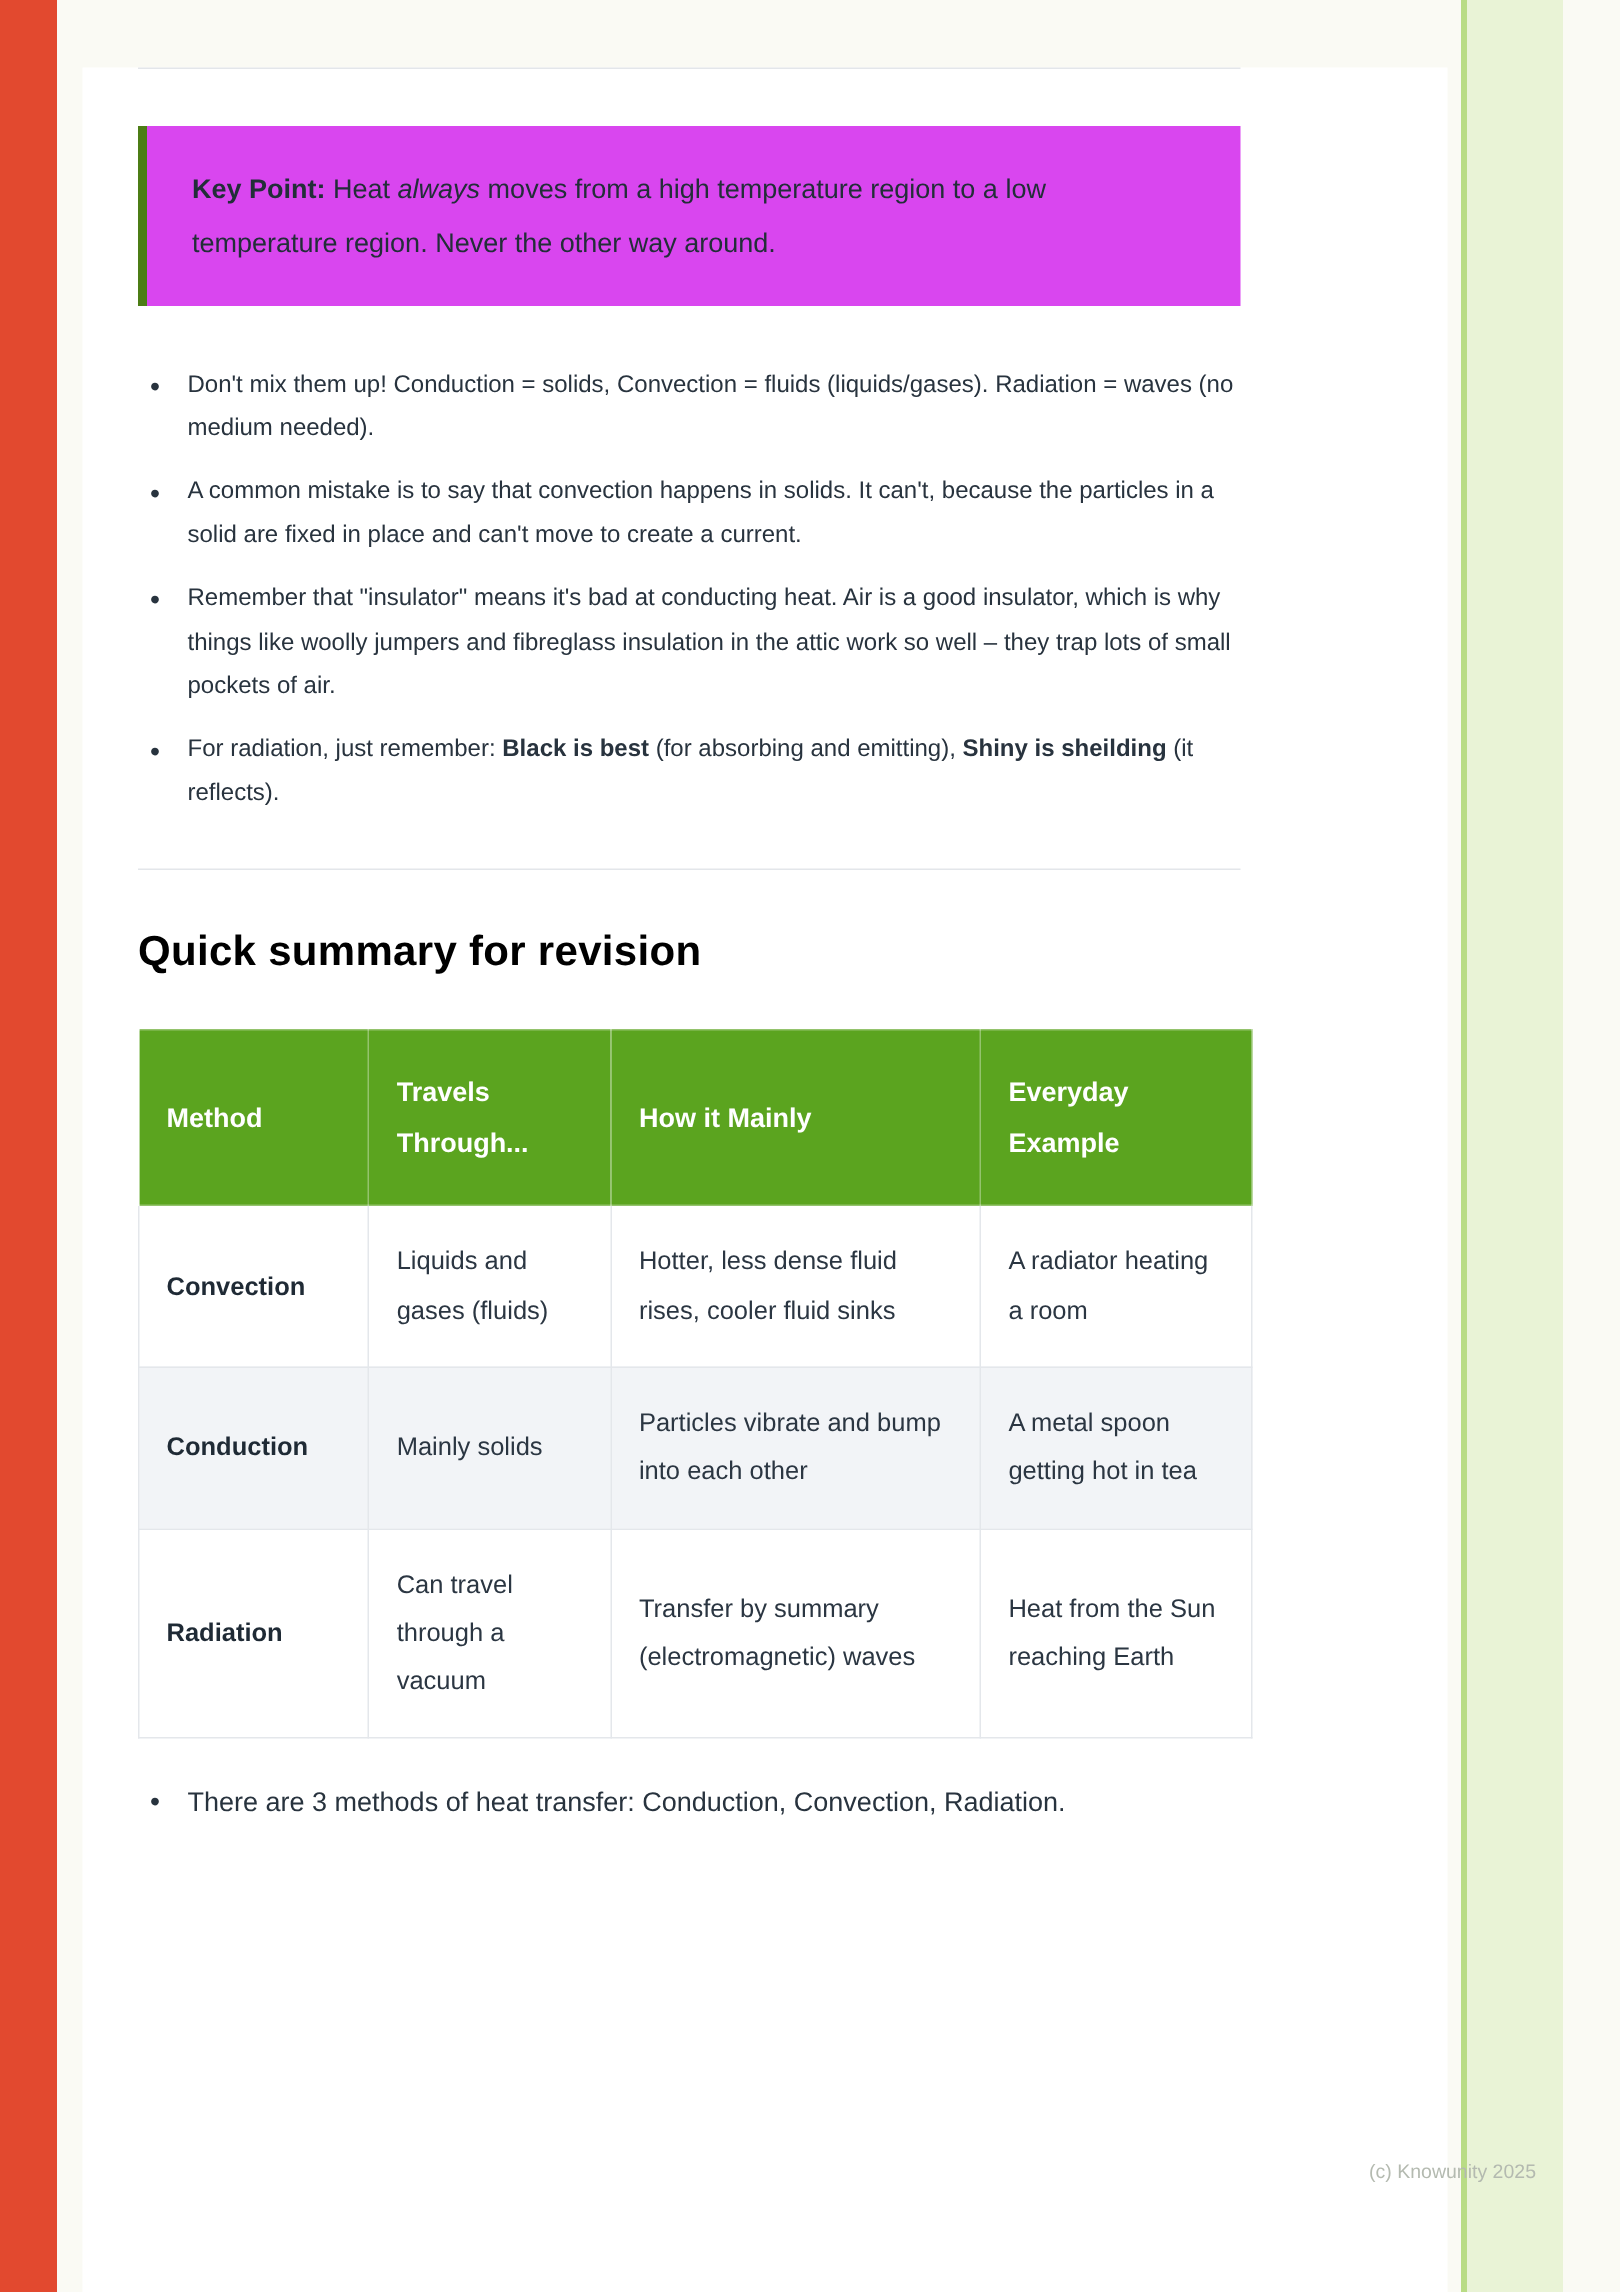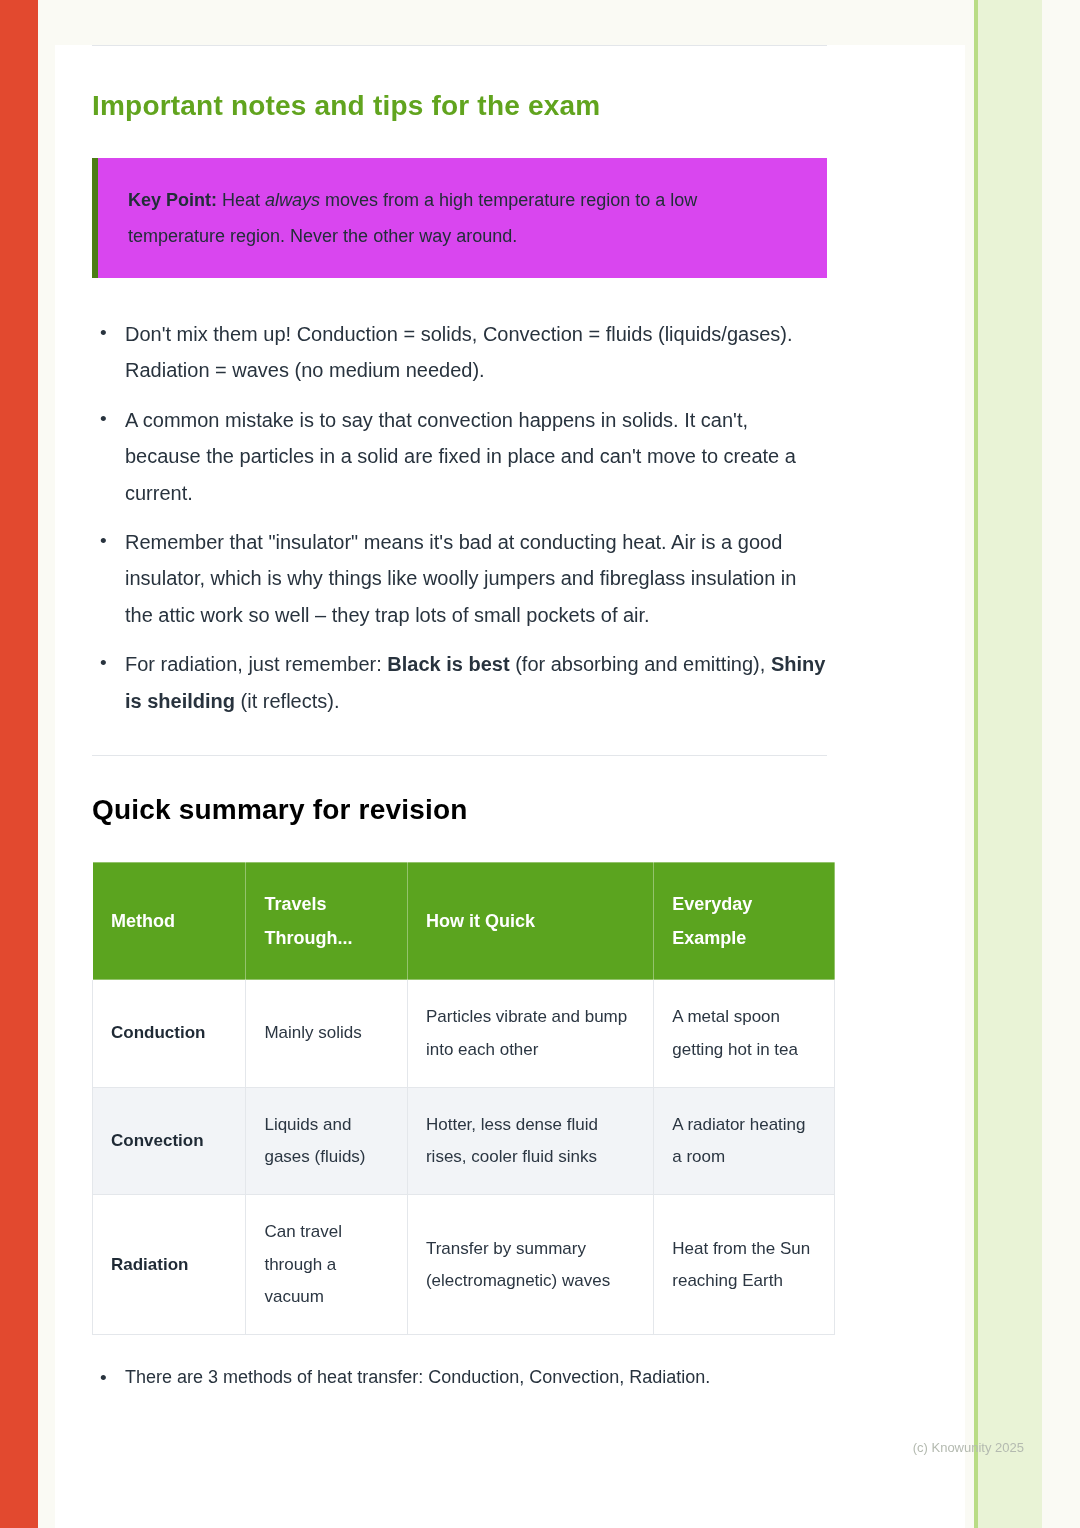--- a/index.html
+++ b/index.html
@@ -46,21 +46,21 @@
     line-height: 2.0;
     color: #222e38;
   }
   ul.bullet-list {
     margin-top: 38px;
     list-style: none;
   }
   ul.bullet-list li {
     position: relative;
     padding-left: 33px;
-    font-size: 20px;
+    font-size: 16px;
     line-height: 1.82;
     margin-bottom: 13px;
     color: #28333e;
   }
   ul.bullet-list li::before {
     content: "•";
     position: absolute;
     left: 8px; top: 0;
     font-size: 19px;
     color: #28333e;
@@ -142,21 +142,20 @@
 </style>
 </head>
 <body>
 
 <div class="left-strip"></div>
 <div class="right-strip"></div>
 
 <div class="content-card">
   <div class="content-inner">
 
-    <h1 class="section-title">Important notes and tips for the exam</h1>
 
     <div class="callout">
       <strong>Key Point:</strong><span> Heat </span><em>always</em><span> moves from a high temperature region to a low temperature region. Never the other way around.</span>
     </div>
 
     <ul class="bullet-list">
       <li><span>Don't mix them up! Conduction = solids, Convection = fluids (liquids/gases). Radiation = waves (no medium needed).</span></li>
       <li><span>A common mistake is to say that convection happens in solids. It can't, because the particles in a solid are fixed in place and can't move to create a current.</span></li>
       <li><span>Remember that "insulator" means it's bad at conducting heat. Air is a good insulator, which is why things like woolly jumpers and fibreglass insulation in the attic work so well – they trap lots of small pockets of air.</span></li>
       <li>
@@ -172,38 +171,38 @@
       <colgroup>
         <col style="width:152px">
         <col style="width:160px">
         <col style="width:244px">
         <col style="width:179px">
       </colgroup>
       <thead>
         <tr>
           <th>Method</th>
           <th>Travels Through...</th>
-          <th>How it Quick</th>
+          <th>How it Mainly</th>
           <th>Everyday Example</th>
         </tr>
       </thead>
       <tbody>
+        <tr>
+          <td class="method-cell">Convection</td>
+          <td>Liquids and gases (fluids)</td>
+          <td>Hotter, less dense fluid rises, cooler fluid sinks</td>
+          <td>A radiator heating a room</td>
+        </tr>
         <tr>
           <td class="method-cell">Conduction</td>
           <td>Mainly solids</td>
           <td>Particles vibrate and bump into each other</td>
           <td>A metal spoon getting hot in tea</td>
         </tr>
         <tr>
-          <td class="method-cell">Convection</td>
-          <td>Liquids and gases (fluids)</td>
-          <td>Hotter, less dense fluid rises, cooler fluid sinks</td>
-          <td>A radiator heating a room</td>
-        </tr>
-        <tr>
           <td class="method-cell">Radiation</td>
           <td>Can travel through a vacuum</td>
           <td>Transfer by summary (electromagnetic) waves</td>
           <td>Heat from the Sun reaching Earth</td>
         </tr>
       </tbody>
     </table>
 
 
     <ul class="facts-list">

